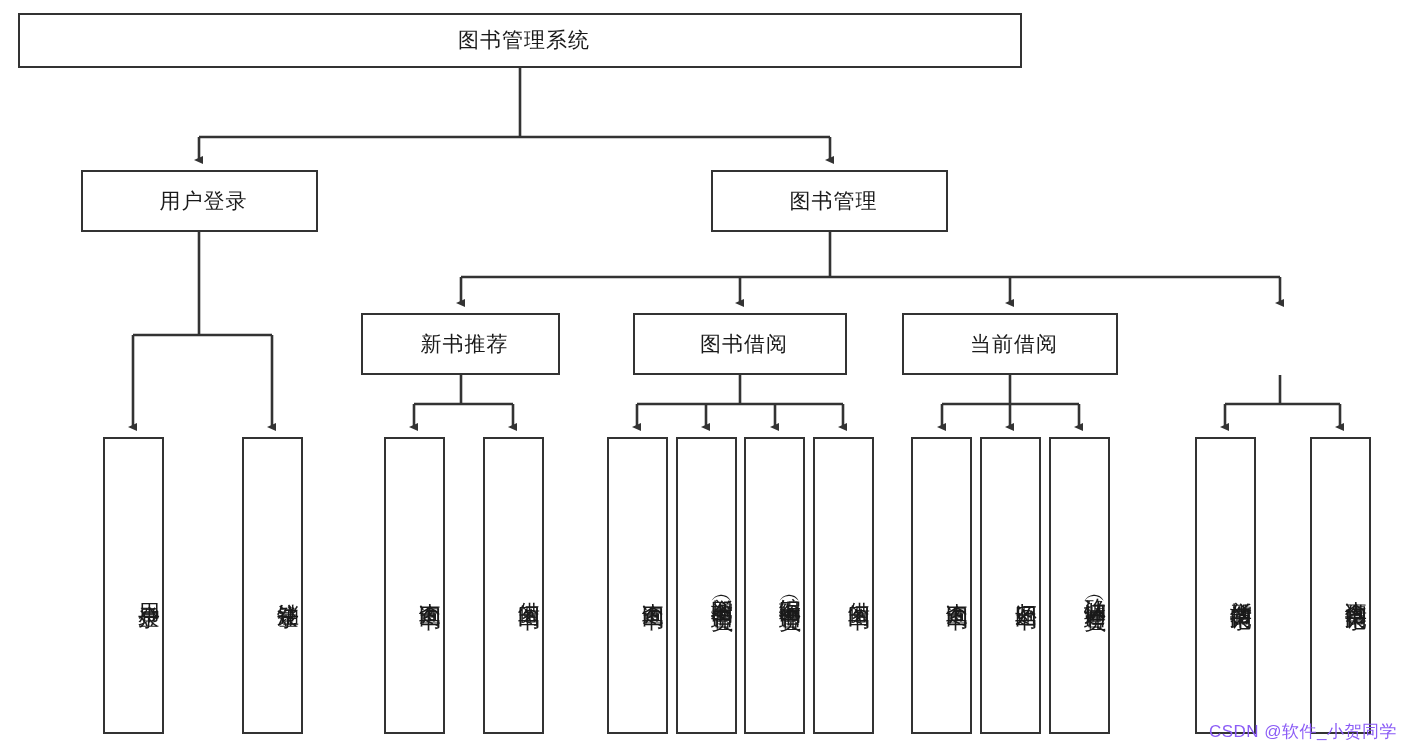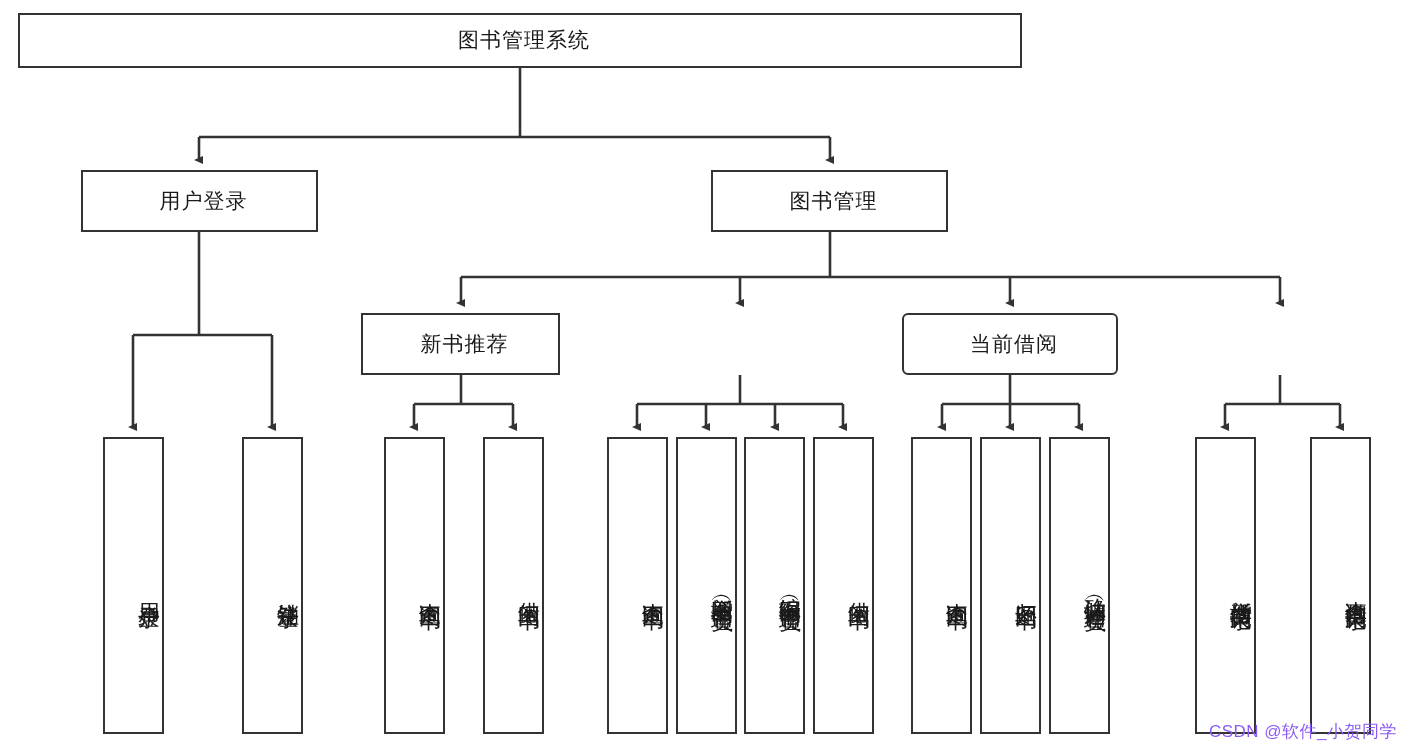--- a/index.html
+++ b/index.html
@@ -162,21 +162,24 @@
   <div class="node horiz" style="left:81px; top:170px; width:237px; height:62px;">
     <span class="label">用户登录</span>
   </div>
   <div class="node horiz" style="left:711px; top:170px; width:237px; height:62px;">
     <span class="label">图书管理</span>
   </div>
 
   <div class="node horiz" style="left:361px; top:313px; width:199px; height:62px;">
     <span class="label">新书推荐</span>
   </div>
-  <div class="node horiz" style="left:902px; top:313px; width:216px; height:62px;border-radius:6px;">
+  <div class="node horiz" style="left:633px; top:313px; width:214px; height:62px;">
+    <span class="label">图书借阅</span>
+  </div>
+  <div class="node horiz" style="left:902px; top:313px; width:216px; height:62px;">
     <span class="label">当前借阅</span>
   </div>
 
   <div class="node vert" style="left:103px; top:437px; width:61px; height:297px;">
     <span class="label">用户登录</span>
   </div>
   <div class="node vert" style="left:242px; top:437px; width:61px; height:297px;">
     <span class="label">注销登录</span>
   </div>
 

